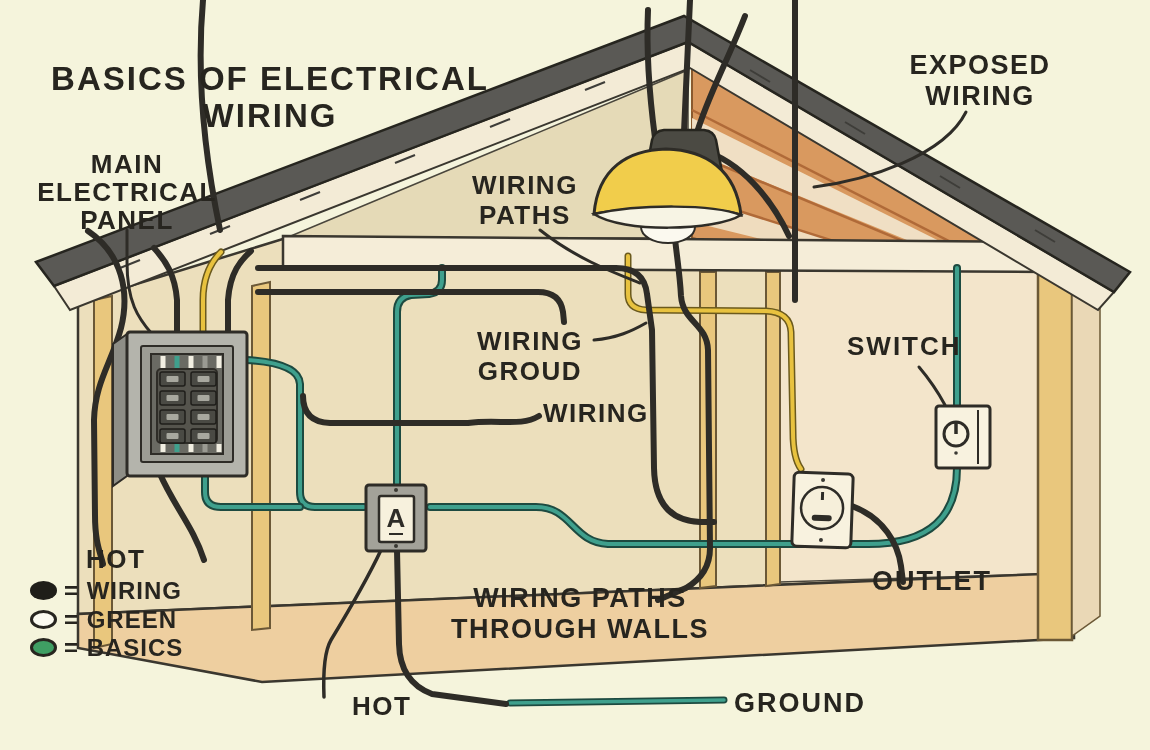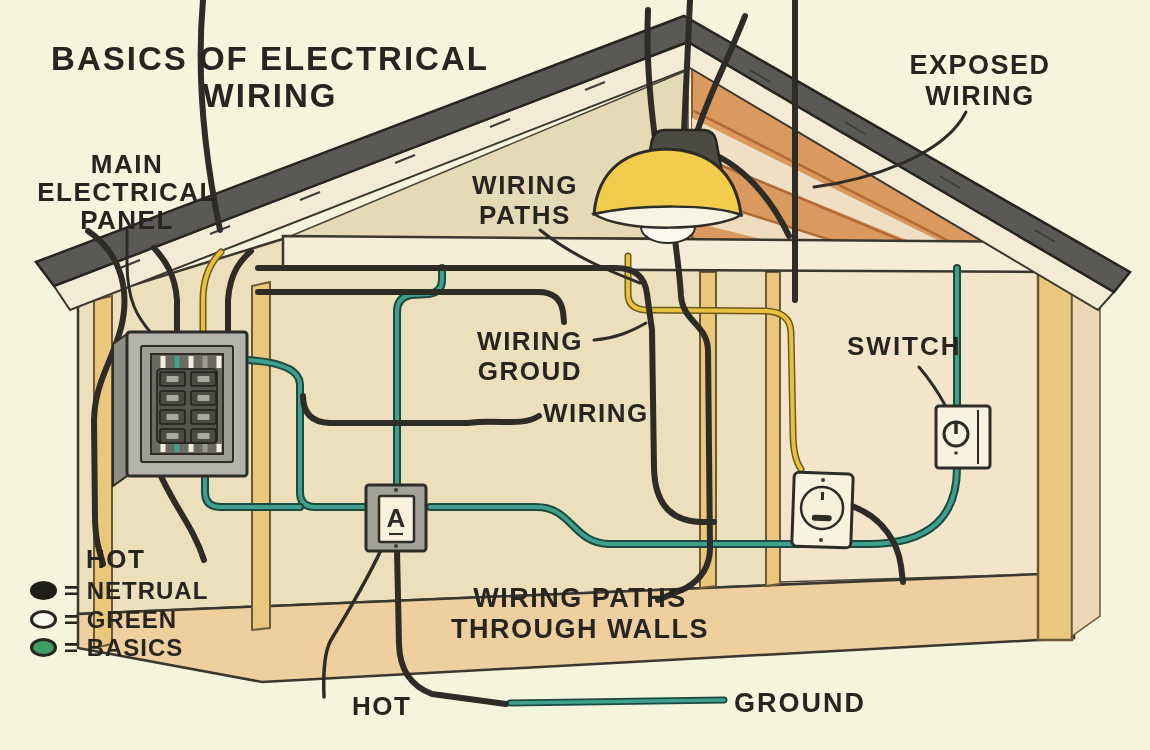--- a/index.html
+++ b/index.html
@@ -1,21 +1,21 @@
 <!DOCTYPE html>
 <html><head>
 <meta charset="utf-8">
 <style>
   html,body{margin:0;padding:0;}
   .stage{position:relative;width:1150px;height:750px;background:#f5f4dc;overflow:hidden;
          font-family:"Liberation Sans",sans-serif;}
   svg{position:absolute;left:0;top:0;}
   .label{position:absolute;font-weight:bold;color:#27251f;white-space:nowrap;text-align:right;}
   .ctr{text-align:center;white-space:normal;}
-  .t-title{font-size:33px;line-height:37px;letter-spacing:2px;}
+  .t-title{font-size:33px;line-height:37px;letter-spacing:2px;margin-top:20px;}
   .t-big{font-size:27px;line-height:31px;letter-spacing:1.5px;}
   .t-med{font-size:26px;line-height:30px;letter-spacing:1.5px;}
   .t-leg{font-size:24px;line-height:29px;letter-spacing:1px;}
   .legend-row{position:absolute;display:flex;align-items:center;gap:7px;}
   .dot{display:inline-block;width:27px;height:19px;border-radius:50%;box-sizing:border-box;}
   .dot-black{background:#1f1e19;}
   .dot-white{background:#fbfaf0;border:3px solid #27251f;}
   .dot-green{background:#3f9e63;border:3px solid #27251f;}
 </style>
 </head>
@@ -216,31 +216,32 @@
   <div class="label t-med ctr" style="left:445px;top:326px;width:170px;">
     <div>WIRING</div>
     <div>GROUD</div>
   </div>
 
   <div class="label t-med" style="left:543px;top:398px;">WIRING</div>
 
 
   <div class="label t-med" style="left:847px;top:331px;letter-spacing:2px;">SWITCH</div>
 
+  <div class="label t-big" style="left:872px;top:566px;letter-spacing:2px;">OUTLET</div>
 
   <div class="label t-big ctr" style="left:400px;top:583px;width:360px;">
     <div>WIRING PATHS</div>
     <div>THROUGH WALLS</div>
   </div>
 
   <div class="label t-med" style="left:86px;top:544px;">HOT</div>
 
   <div class="legend-row" style="left:30px;top:576px;">
     <span class="dot dot-black"></span>
-    <span class="label t-leg" style="position:static;">= NETRUAL</span>
+    <span class="label t-leg" style="position:static;">= WIRING</span>
   </div>
   <div class="legend-row" style="left:30px;top:605px;">
     <span class="dot dot-white"></span>
     <span class="label t-leg" style="position:static;">= GREEN</span>
   </div>
   <div class="legend-row" style="left:30px;top:633px;">
     <span class="dot dot-green"></span>
     <span class="label t-leg" style="position:static;">= BASICS</span>
   </div>
 

